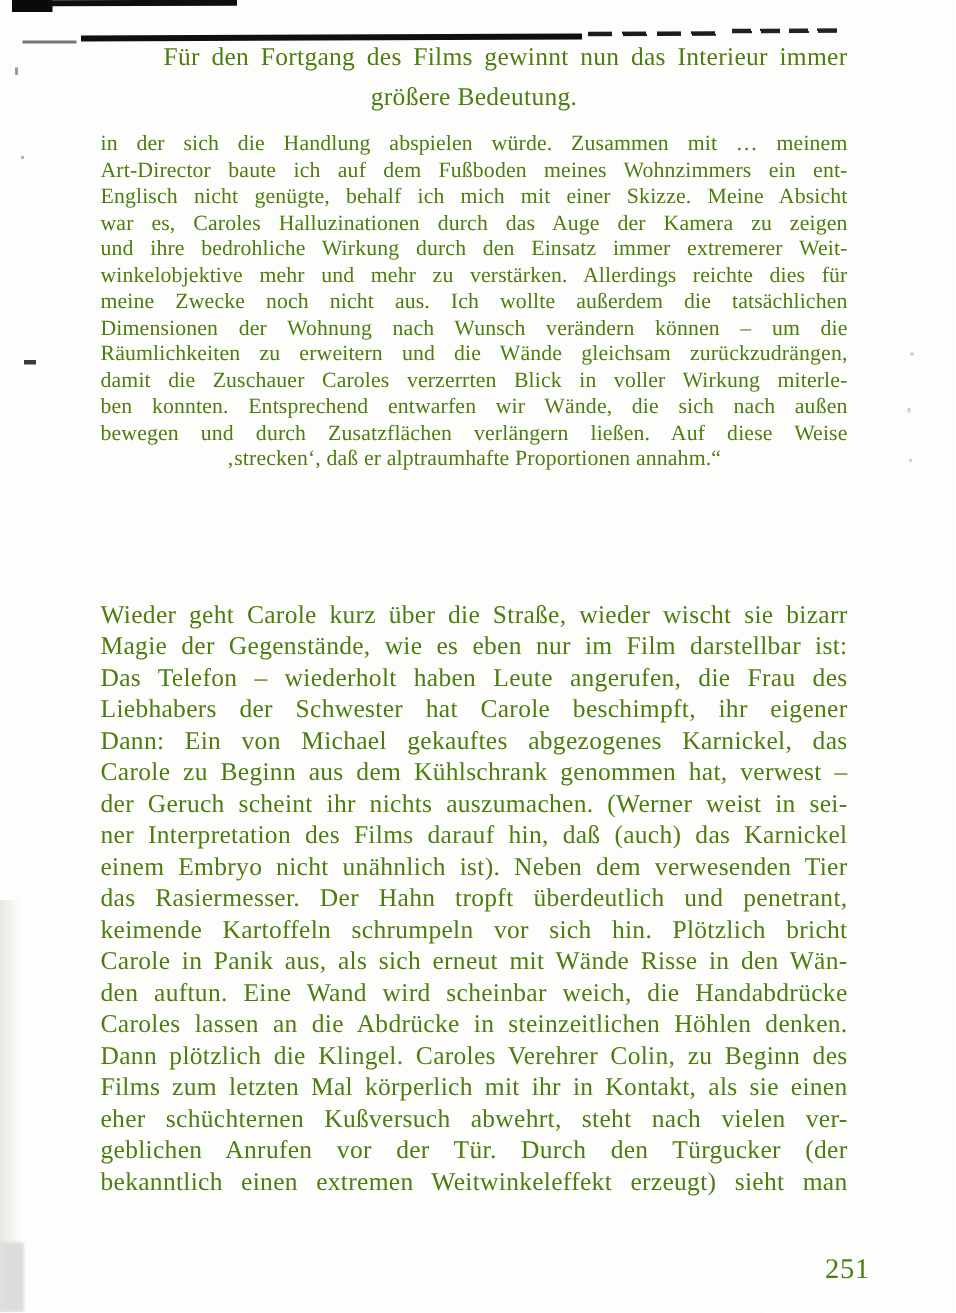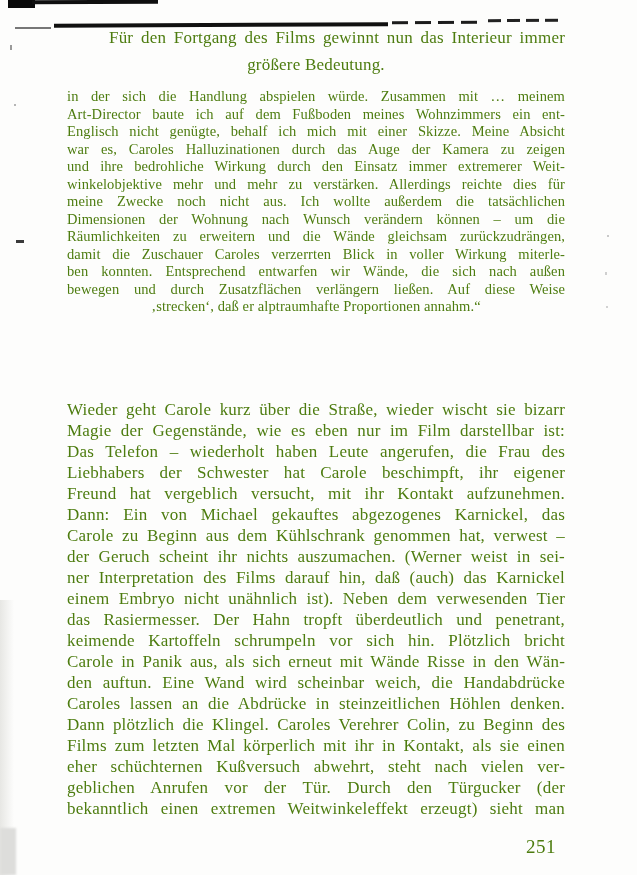--- a/index.html
+++ b/index.html
@@ -13,21 +13,21 @@
     color: #4d7c0f;
   }
   .textcol { position: absolute; left: 67px; width: 498px; }
   .intro  { top: 24px;  font-size: 17px;   line-height: 27px;   letter-spacing: 0.2px; }
   .quote  { top: 88px;  font-size: 14.5px; line-height: 17.5px; letter-spacing: 0.1px; }
   .bodytx { top: 385px; font-size: 17px;   line-height: 21px;   letter-spacing: 0.2px; margin-top: 14px; }
   .line { text-align: center; }
   .line.just { text-align: justify; text-align-last: justify; }
   .line.indent { text-indent: 42px; }
   .pagenum {
-    position: absolute; top: 836px; left: 476px; width: 80px;
+    position: absolute; top: 836px; left: 500px; width: 80px;
     text-align: right; font-size: 19px; letter-spacing: 0.5px;
   }
   
   .art { position: absolute; pointer-events: none; }
   .blob1 { left: 8px;  top: 0;    width: 27px;  height: 8px;  background: #0a0a0a; }
   .bar1  { left: 32px; top: 0;    width: 126px; height: 4px;  background: #0f0f0f; transform: rotate(-0.2deg); }
   .sega  { left: 15px; top: 27px; width: 36px;  height: 2px;  background: #777; }
   .segb  { left: 54px; top: 23px; width: 334px; height: 4px;  background: #101010; transform: rotate(-0.25deg); }
   .segc  { left: 392px; top: 21px; width: 88px; height: 3px;
            background: repeating-linear-gradient(90deg, #1c1c1c 0 16px, transparent 16px 23px); transform: rotate(-0.2deg); }
@@ -83,21 +83,20 @@
       <div class="line just">ben konnten. Entsprechend entwarfen wir Wände, die sich nach außen</div>
       <div class="line just">bewegen und durch Zusatzflächen verlängern ließen. Auf diese Weise</div>
       <div class="line">‚strecken‘, daß er alptraumhafte Proportionen annahm.“</div>
     </div>
 
   <div class="textcol bodytx">
       <div class="line just">Wieder geht Carole kurz über die Straße, wieder wischt sie bizarr</div>
       <div class="line just">Magie der Gegenstände, wie es eben nur im Film darstellbar ist:</div>
       <div class="line just">Das Telefon – wiederholt haben Leute angerufen, die Frau des</div>
       <div class="line just">Liebhabers der Schwester hat Carole beschimpft, ihr eigener</div>
-      <div class="line just">Freund hat vergeblich versucht, mit ihr Kontakt aufzunehmen.</div>
       <div class="line just">Dann: Ein von Michael gekauftes abgezogenes Karnickel, das</div>
       <div class="line just">Carole zu Beginn aus dem Kühlschrank genommen hat, verwest –</div>
       <div class="line just">der Geruch scheint ihr nichts auszumachen. (Werner weist in sei-</div>
       <div class="line just">ner Interpretation des Films darauf hin, daß (auch) das Karnickel</div>
       <div class="line just">einem Embryo nicht unähnlich ist). Neben dem verwesenden Tier</div>
       <div class="line just">das Rasiermesser. Der Hahn tropft überdeutlich und penetrant,</div>
       <div class="line just">keimende Kartoffeln schrumpeln vor sich hin. Plötzlich bricht</div>
       <div class="line just">Carole in Panik aus, als sich erneut mit Wände Risse in den Wän-</div>
       <div class="line just">den auftun. Eine Wand wird scheinbar weich, die Handabdrücke</div>
       <div class="line just">Caroles lassen an die Abdrücke in steinzeitlichen Höhlen denken.</div>

